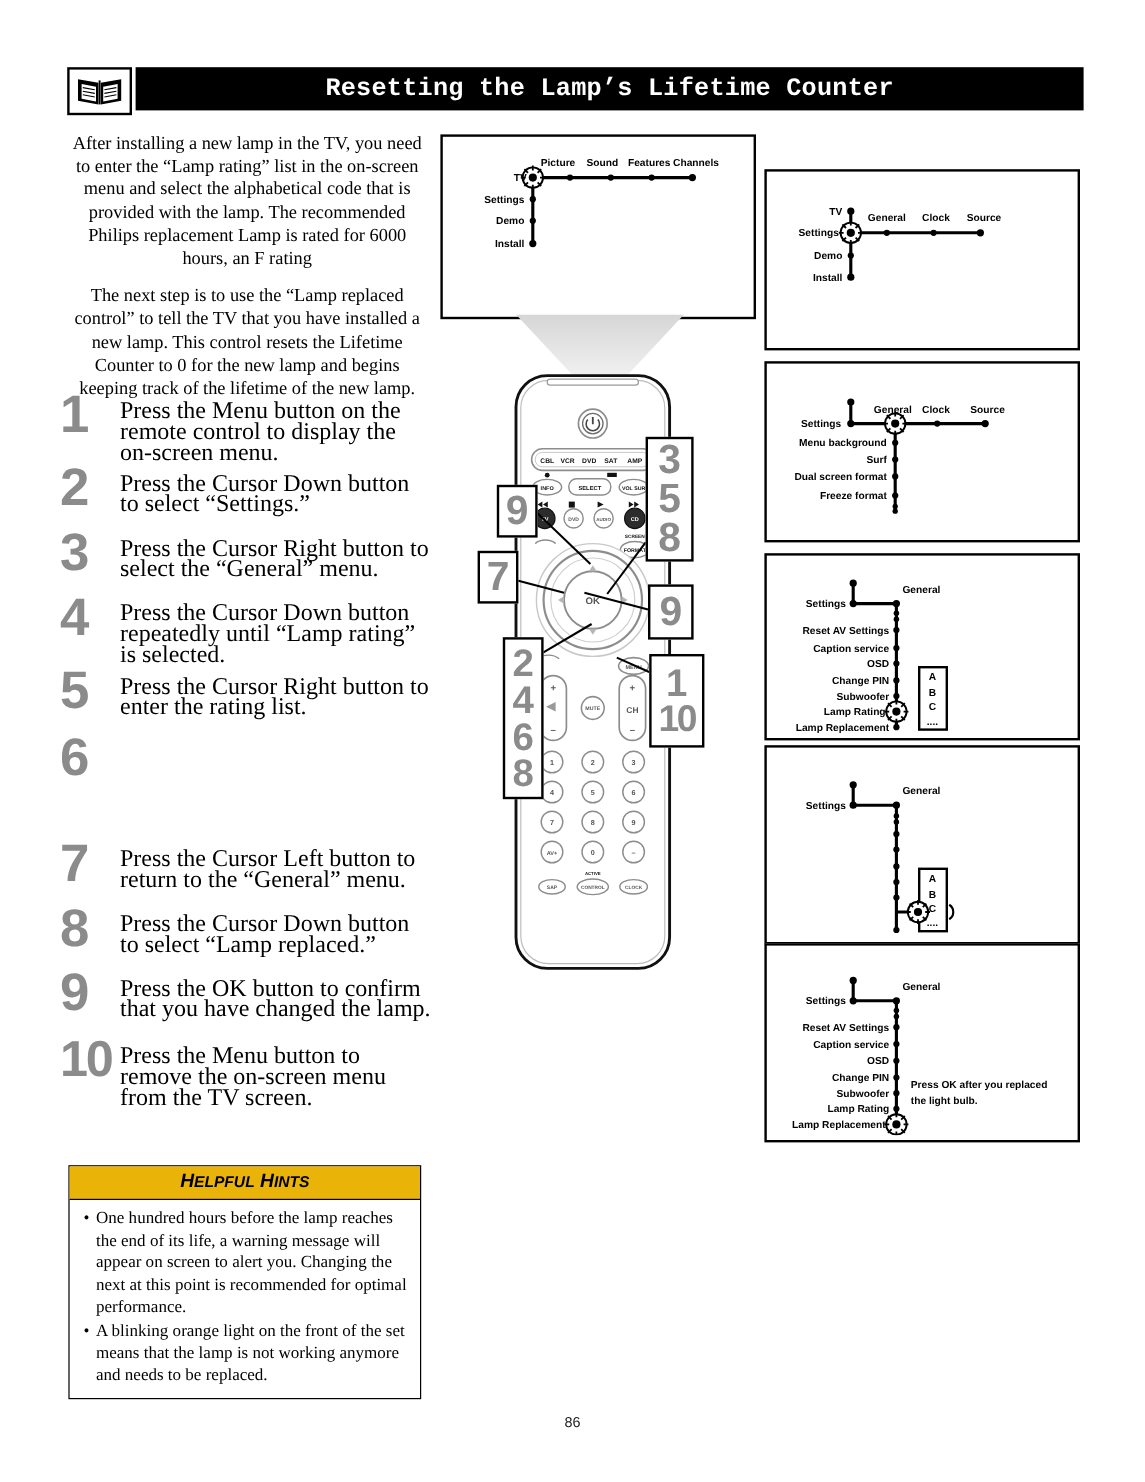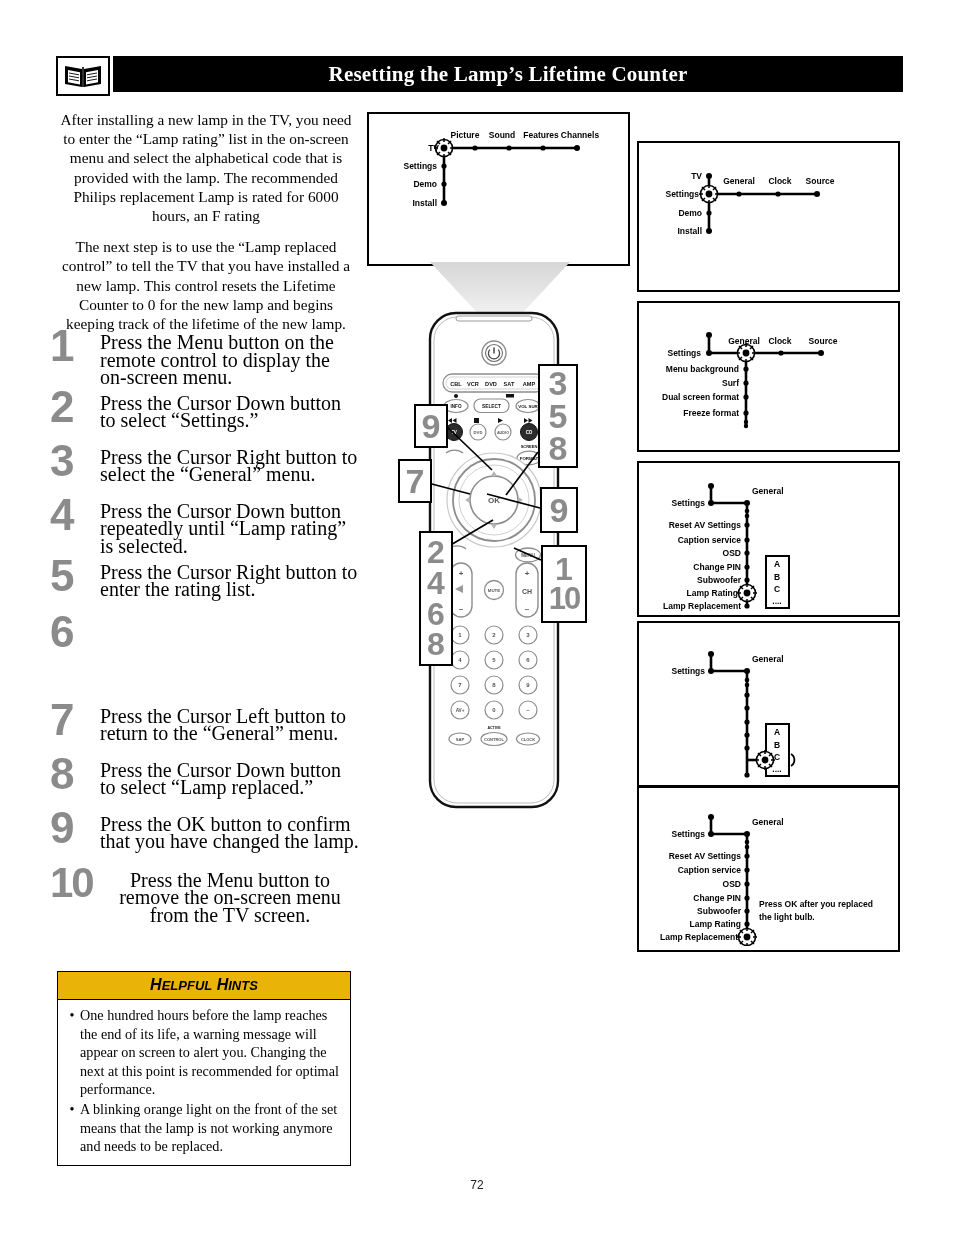--- a/index.html
+++ b/index.html
@@ -4,33 +4,33 @@
 <style>
   html,body{margin:0;padding:0;background:#ffffff;}
   body{width:954px;height:1235px;position:relative;font-family:"Liberation Serif",serif;color:#000;}
   .page{position:absolute;left:0;top:0;width:954px;height:1235px;overflow:hidden;}
 
   
   .hdr-icon{position:absolute;left:56px;top:56px;width:50px;height:36px;border:2px solid #000;background:#fff;
             display:flex;align-items:center;justify-content:center;}
   .hdr-bar{position:absolute;left:113px;top:56px;width:790px;height:36px;background:#000;
            display:flex;align-items:center;justify-content:center;}
-  .hdr-bar span{color:#fff;font-family:Liberation Serif, serif;font-weight:bold;font-size:21px;letter-spacing:.2px;}
+  .hdr-bar span{color:#fff;font-family:Liberation Mono, monospace;font-weight:bold;font-size:21px;letter-spacing:.2px;}
 
   
   .lcol{position:absolute;left:58px;top:110px;width:296px;}
   .para{font-size:15.3px;line-height:19.2px;text-align:center;margin:0 0 12px 0;}
 
   .steps{position:absolute;left:50px;top:334px;width:310px;}
   .step{position:relative;min-height:40px;margin-bottom:8px;}
   .step .num{position:absolute;left:0;top:-10px;width:56px;text-align:left;
        font-family:"Liberation Sans",sans-serif;font-weight:bold;font-size:44px;color:#8b8b8b;line-height:1;}
   .step.ten .num{font-size:42px;letter-spacing:-2px;}
   .step .txt{margin-left:50px;font-size:20px;line-height:17.6px;}
-  .step.ten .txt{text-align:center;}
+  .step.ten .txt{}
 
   
   .hints{position:absolute;left:57px;top:971px;width:292px;border:1px solid #000;background:#fff;}
   .hints-title{background:#eab308;border-bottom:1px solid #000;text-align:center;padding:4px 0 5px 0;
       font-family:"Liberation Sans",sans-serif;font-style:italic;font-weight:bold;font-size:16px;}
   .hints-title .sc{font-size:13px;}
   .hints-body{padding:6px 8px 8px 6px;}
   .hint{display:flex;font-size:14.2px;line-height:18.6px;margin-bottom:1px;}
   .hint .bul{width:16px;flex:0 0 16px;text-align:center;}
   .hint .ht{flex:1;}
@@ -626,15 +626,15 @@
         <text x="102" y="113" text-anchor="end">Change PIN</text>
         <text x="102" y="126" text-anchor="end">Subwoofer</text>
         <text x="102" y="139" text-anchor="end">Lamp Rating</text>
         <text x="99" y="152" text-anchor="end">Lamp Replacement</text>
         <text x="120" y="119">Press OK after you replaced</text>
         <text x="120" y="132">the light bulb.</text>
       </g>
     </svg>
   </div>
 
-  <div class="pageno">72</div>
+  <div class="pageno">86</div>
 
 </div>
 
 </body></html>

